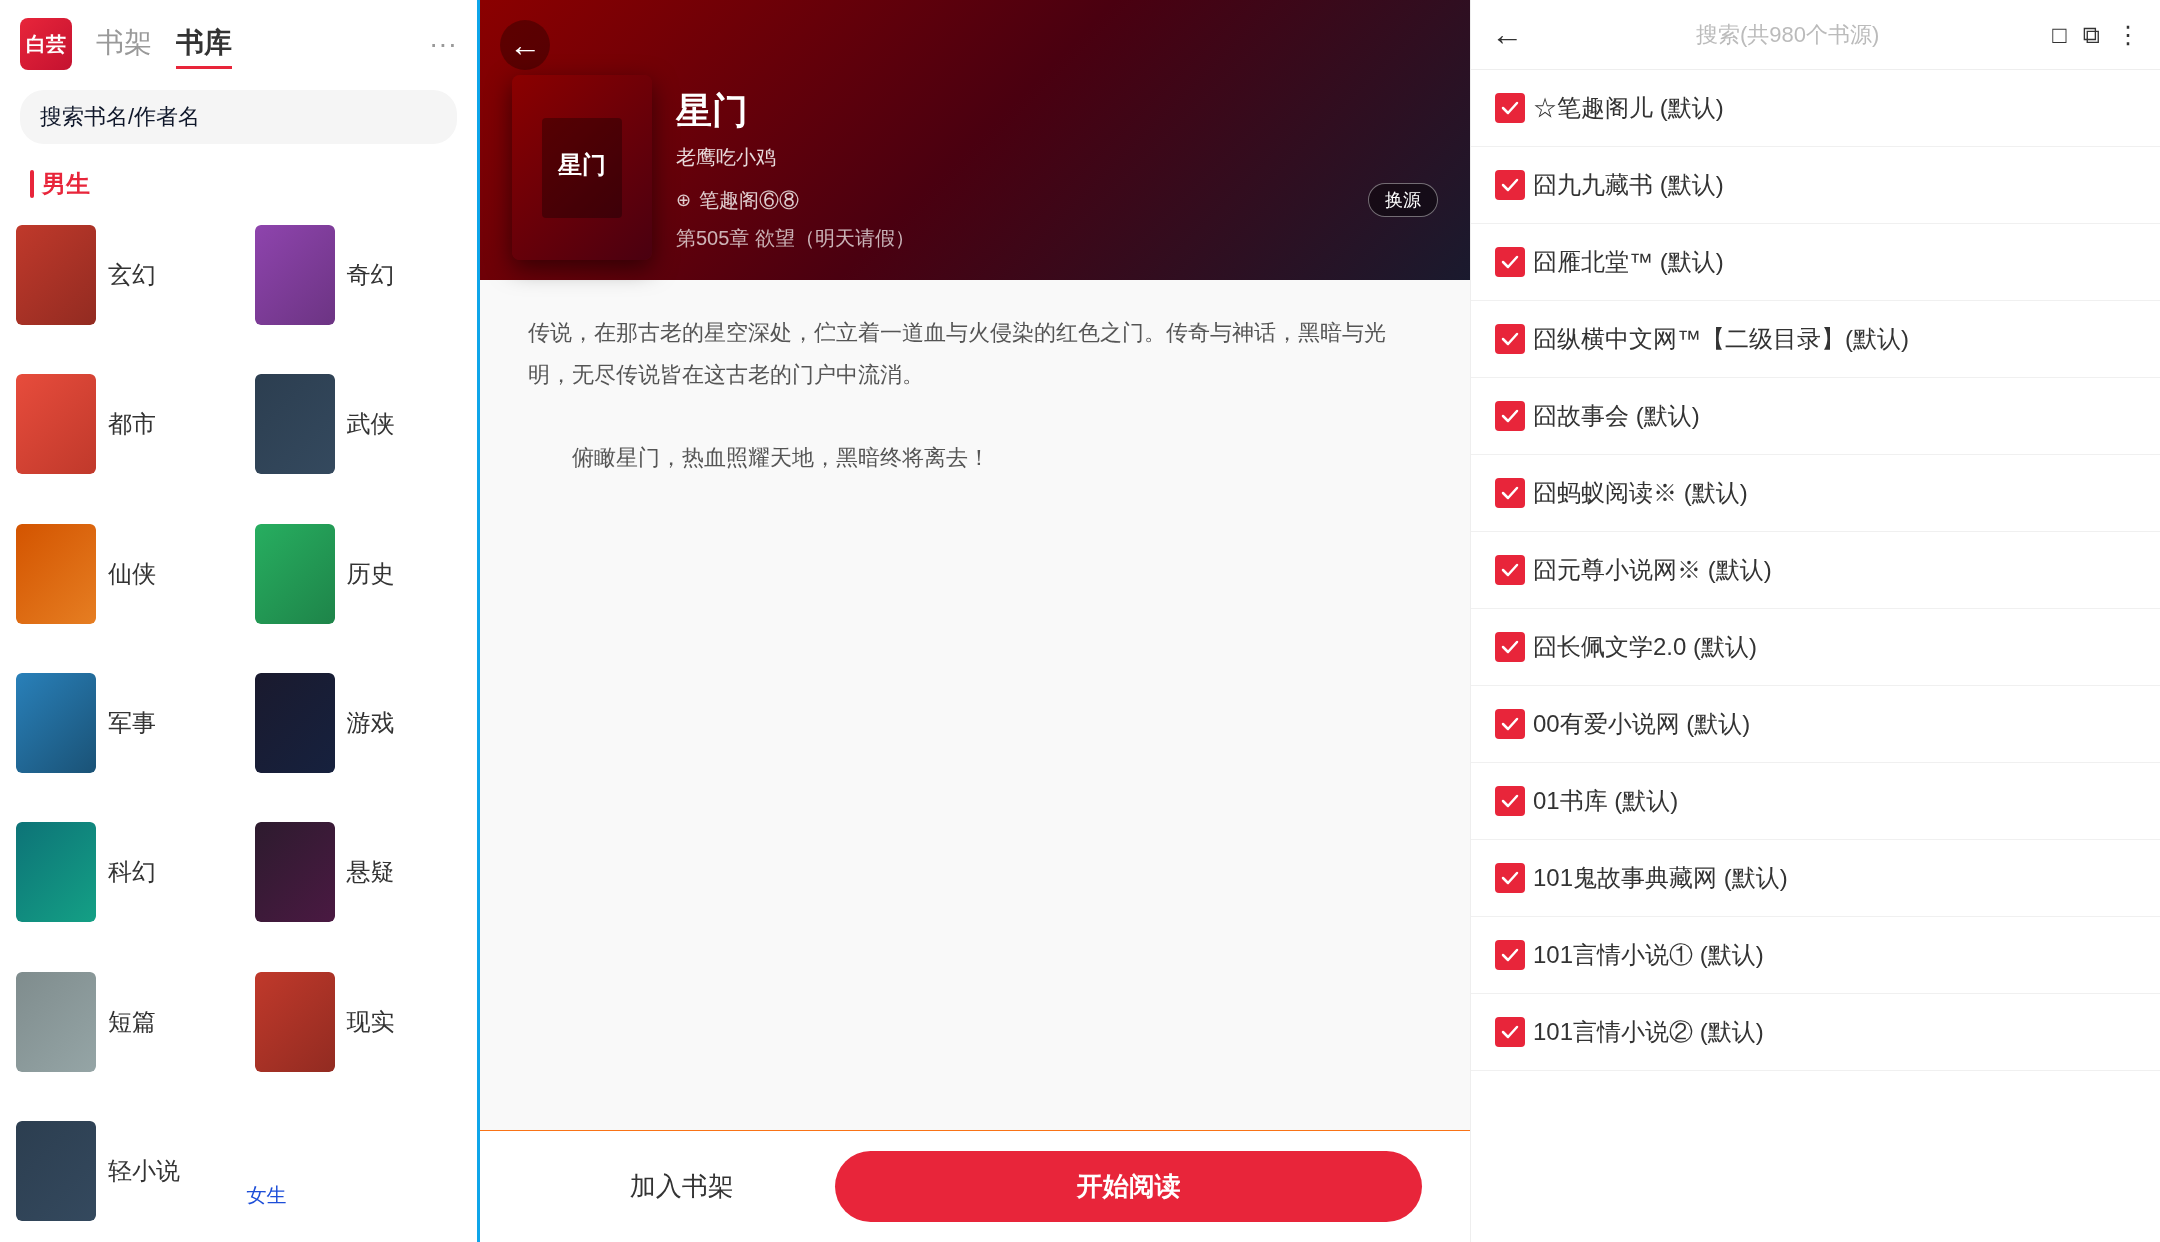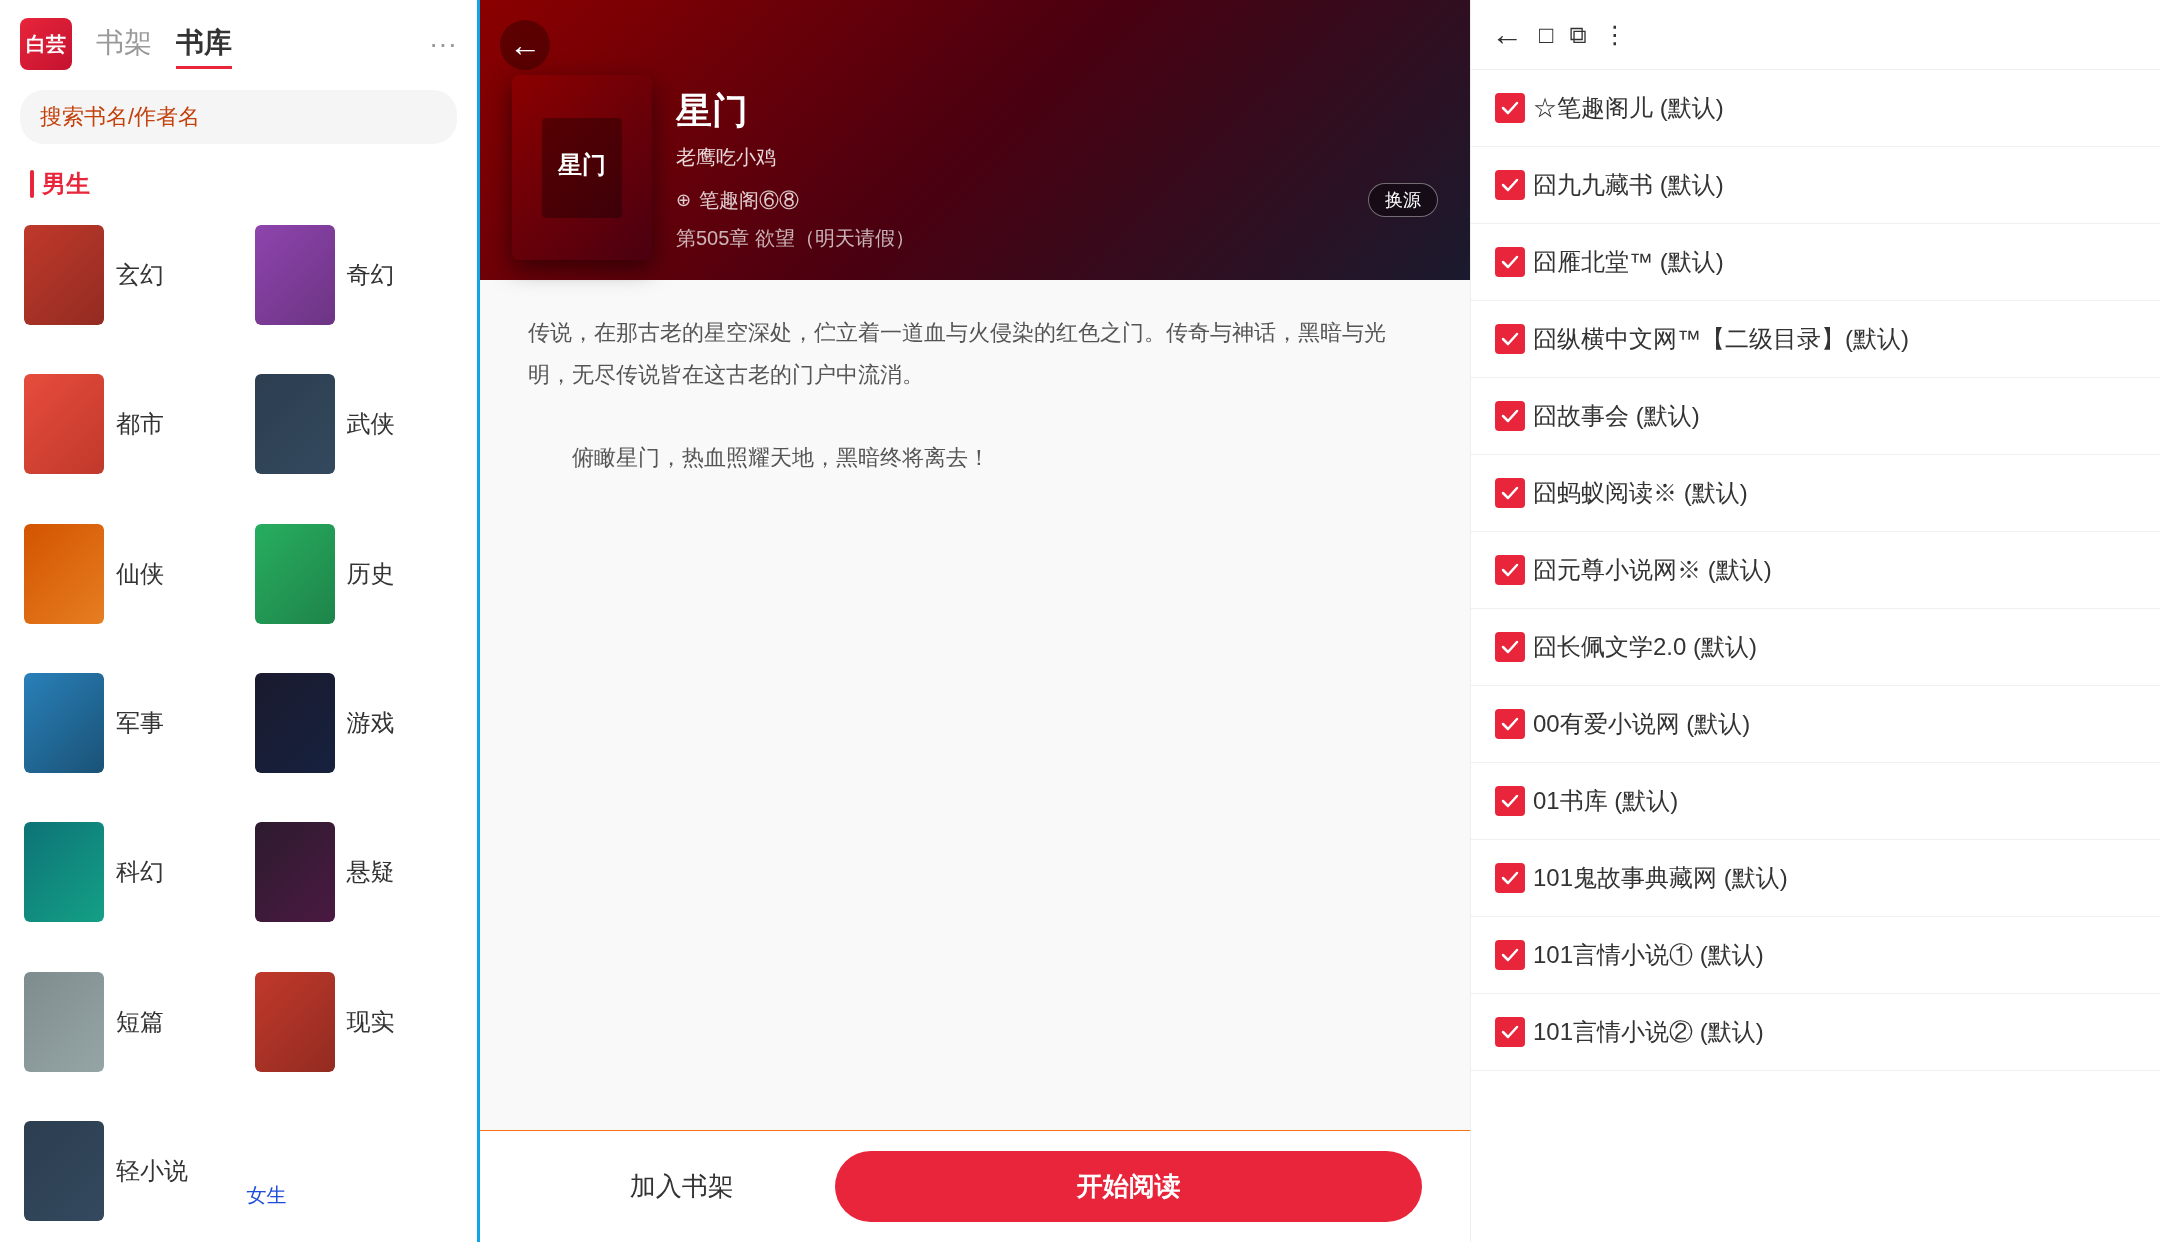--- a/index.html
+++ b/index.html
@@ -72,21 +72,21 @@
       color: #999;
       cursor: pointer;
     }
 
     .search-bar {
       margin: 8px 20px 16px;
       background: #f5f5f5;
       border-radius: 24px;
       padding: 12px 20px;
       font-size: 22px;
-      color: #c2410c;
+      color: #0f172a;
       display: flex;
       align-items: center;
     }
 
     .gender-tabs {
       display: flex;
       flex-direction: column;
       padding: 0 30px;
       gap: 0;
     }
@@ -105,21 +105,21 @@
       width: 4px;
       height: 28px;
       background: #e8253a;
       border-radius: 2px;
     }
 
     .category-grid {
       display: grid;
       grid-template-columns: 1fr 1fr;
       gap: 8px;
-      padding: 0 12px;
+      padding: 0 4px;
       flex: 1;
       overflow-y: auto;
     }
 
     .category-item {
       display: flex;
       align-items: center;
       gap: 12px;
       padding: 10px 12px;
       cursor: pointer;
@@ -529,20 +529,21 @@
 
   <div class="book-actions">
     <div class="add-shelf-btn">加入书架</div>
     <div class="start-read-btn">开始阅读</div>
   </div>
 </div>
 
 <div class="right-panel">
   <div class="right-header">
     <span class="right-back">←</span>
+    <span class="search-placeholder">搜索(共980个书源)</span>
     <div class="right-icons">
       <span class="right-icon">□</span>
       <span class="right-icon">⧉</span>
       <span class="right-icon">⋮</span>
     </div>
   </div>
 
   <div class="source-list" id="source-list">
   <div class="source-item">
       <div class="source-checkbox">

